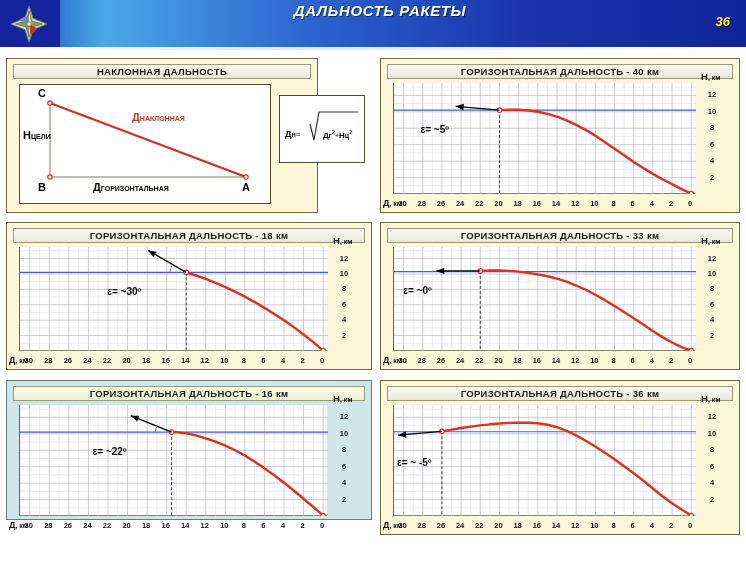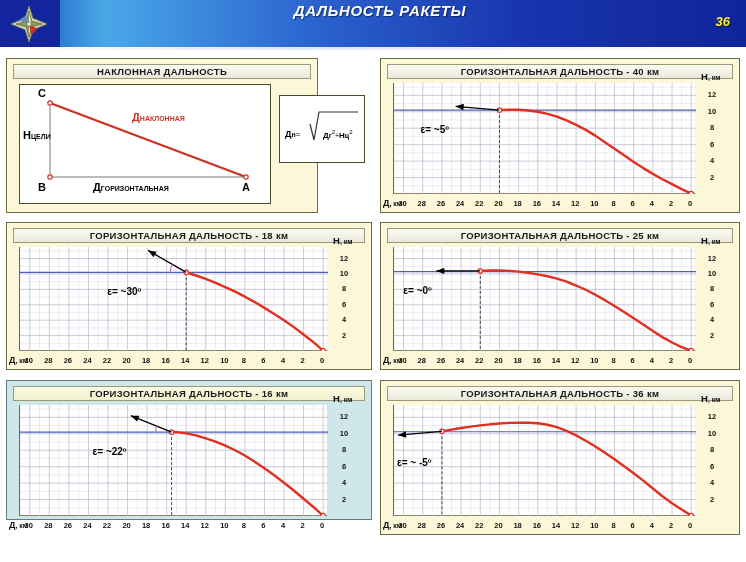--- a/index.html
+++ b/index.html
@@ -353,21 +353,21 @@
       <div class="axis-y-label" style="left: 330px; top: 30.5556px;">12</div>
       <div class="axis-y-label" style="left: 330px; top: 45.963px;">10</div>
       <div class="axis-y-label" style="left: 330px; top: 61.3704px;">8</div>
       <div class="axis-y-label" style="left: 330px; top: 76.7778px;">6</div>
       <div class="axis-y-label" style="left: 330px; top: 92.1852px;">4</div>
       <div class="axis-y-label" style="left: 330px; top: 107.593px;">2</div>
     </div>
 </div>
 
 <div class="panel" id="p22">
-  <div class="panel-title">ГОРИЗОНТАЛЬНАЯ ДАЛЬНОСТЬ  -  25 км</div>
+  <div class="panel-title">ГОРИЗОНТАЛЬНАЯ ДАЛЬНОСТЬ  -  33 км</div>
   <div class="chart-host">
       <div class="plot-area" style="left: 12px; top: 24px; width: 302px; height: 104px;">
         <svg class="chart-svg" width="302" height="104" viewBox="0 0 302 104">
           <line x1="297.2063492063492" y1="0" x2="297.2063492063492" y2="104" stroke="#b5b5c8" stroke-width="0.7"></line>
           <line x1="287.6190476190476" y1="0" x2="287.6190476190476" y2="104" stroke="#d8d8e4" stroke-width="0.5"></line>
           <line x1="278.031746031746" y1="0" x2="278.031746031746" y2="104" stroke="#b5b5c8" stroke-width="0.7"></line>
           <line x1="268.44444444444446" y1="0" x2="268.44444444444446" y2="104" stroke="#d8d8e4" stroke-width="0.5"></line>
           <line x1="258.85714285714283" y1="0" x2="258.85714285714283" y2="104" stroke="#b5b5c8" stroke-width="0.7"></line>
           <line x1="249.26984126984127" y1="0" x2="249.26984126984127" y2="104" stroke="#d8d8e4" stroke-width="0.5"></line>
           <line x1="239.68253968253967" y1="0" x2="239.68253968253967" y2="104" stroke="#b5b5c8" stroke-width="0.7"></line>

